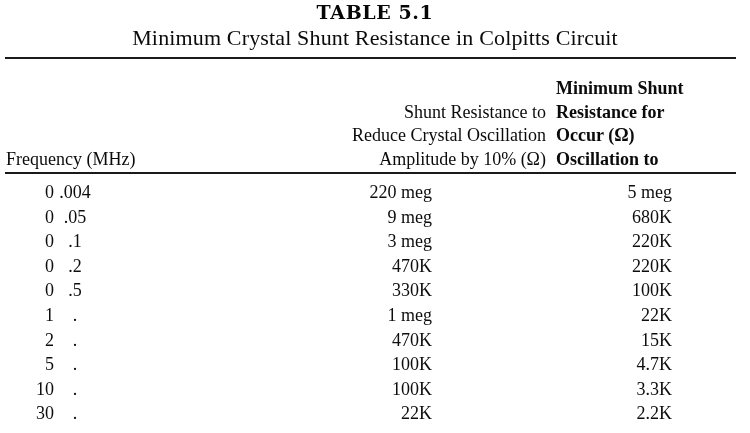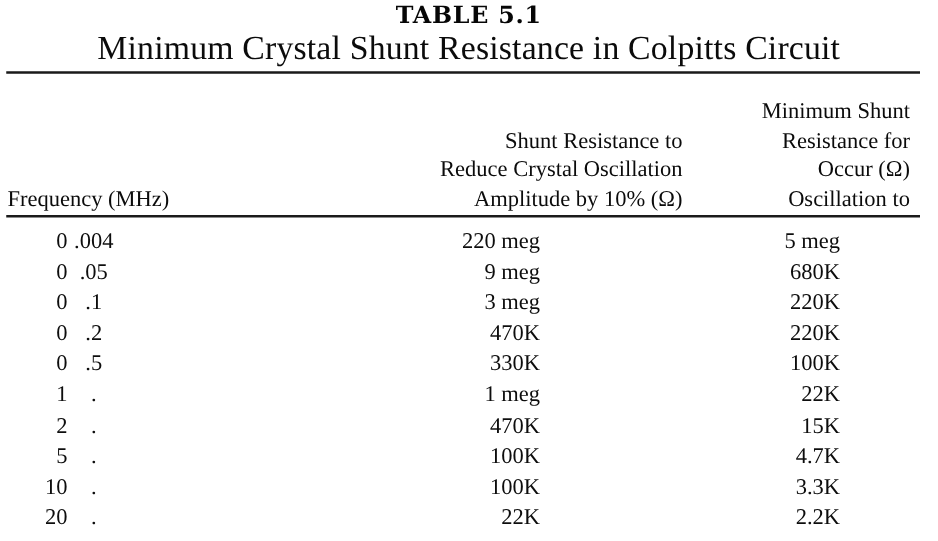--- a/index.html
+++ b/index.html
@@ -38,21 +38,21 @@
     font-family: "DejaVu Serif", "Liberation Serif", serif;
     font-weight: 700;
     font-size: 19px;
     letter-spacing: 0.6px;
     line-height: 22px;
     padding-top: 1px;
     color: #060606;
   }
   .table-caption {
     font-family: "Liberation Serif", "DejaVu Serif", serif;
-    font-size: 27px;
+    font-size: 22px;
     line-height: 26px;
     letter-spacing: 0.15px;
     color: #0b0b0b;
     padding-top: 2px;
   }
 
   
   .rule {
     position: absolute;
     left: 5px;
@@ -83,21 +83,22 @@
     text-align: left;
   }
   .th-shunt {
     left: 230px;
     width: 316px;
     text-align: right;
   }
   .th-min {
     left: 556px;
     width: 172px;
-    text-align: right;
+    text-align: left;
+    font-weight: bold;
   }
   .th-line { display: block; white-space: nowrap; }
 
   
   .tbody {
     position: absolute;
     left: 0;
     top: 180px;
     width: 750px;
   }
@@ -216,19 +217,19 @@
       <div class="cell c-min">4.7K</div>
     </div>
 
     <div class="row">
       <div class="cell c-freq"><span>10</span><span class="c-freq-pad">.</span></div>
       <div class="cell c-shunt">100K</div>
       <div class="cell c-min">3.3K</div>
     </div>
 
     <div class="row">
-      <div class="cell c-freq"><span>20</span><span class="c-freq-pad">.</span></div>
+      <div class="cell c-freq"><span>30</span><span class="c-freq-pad">.</span></div>
       <div class="cell c-shunt">22K</div>
       <div class="cell c-min">2.2K</div>
     </div>
 
   </div>
 </div>
 
 </body></html>

